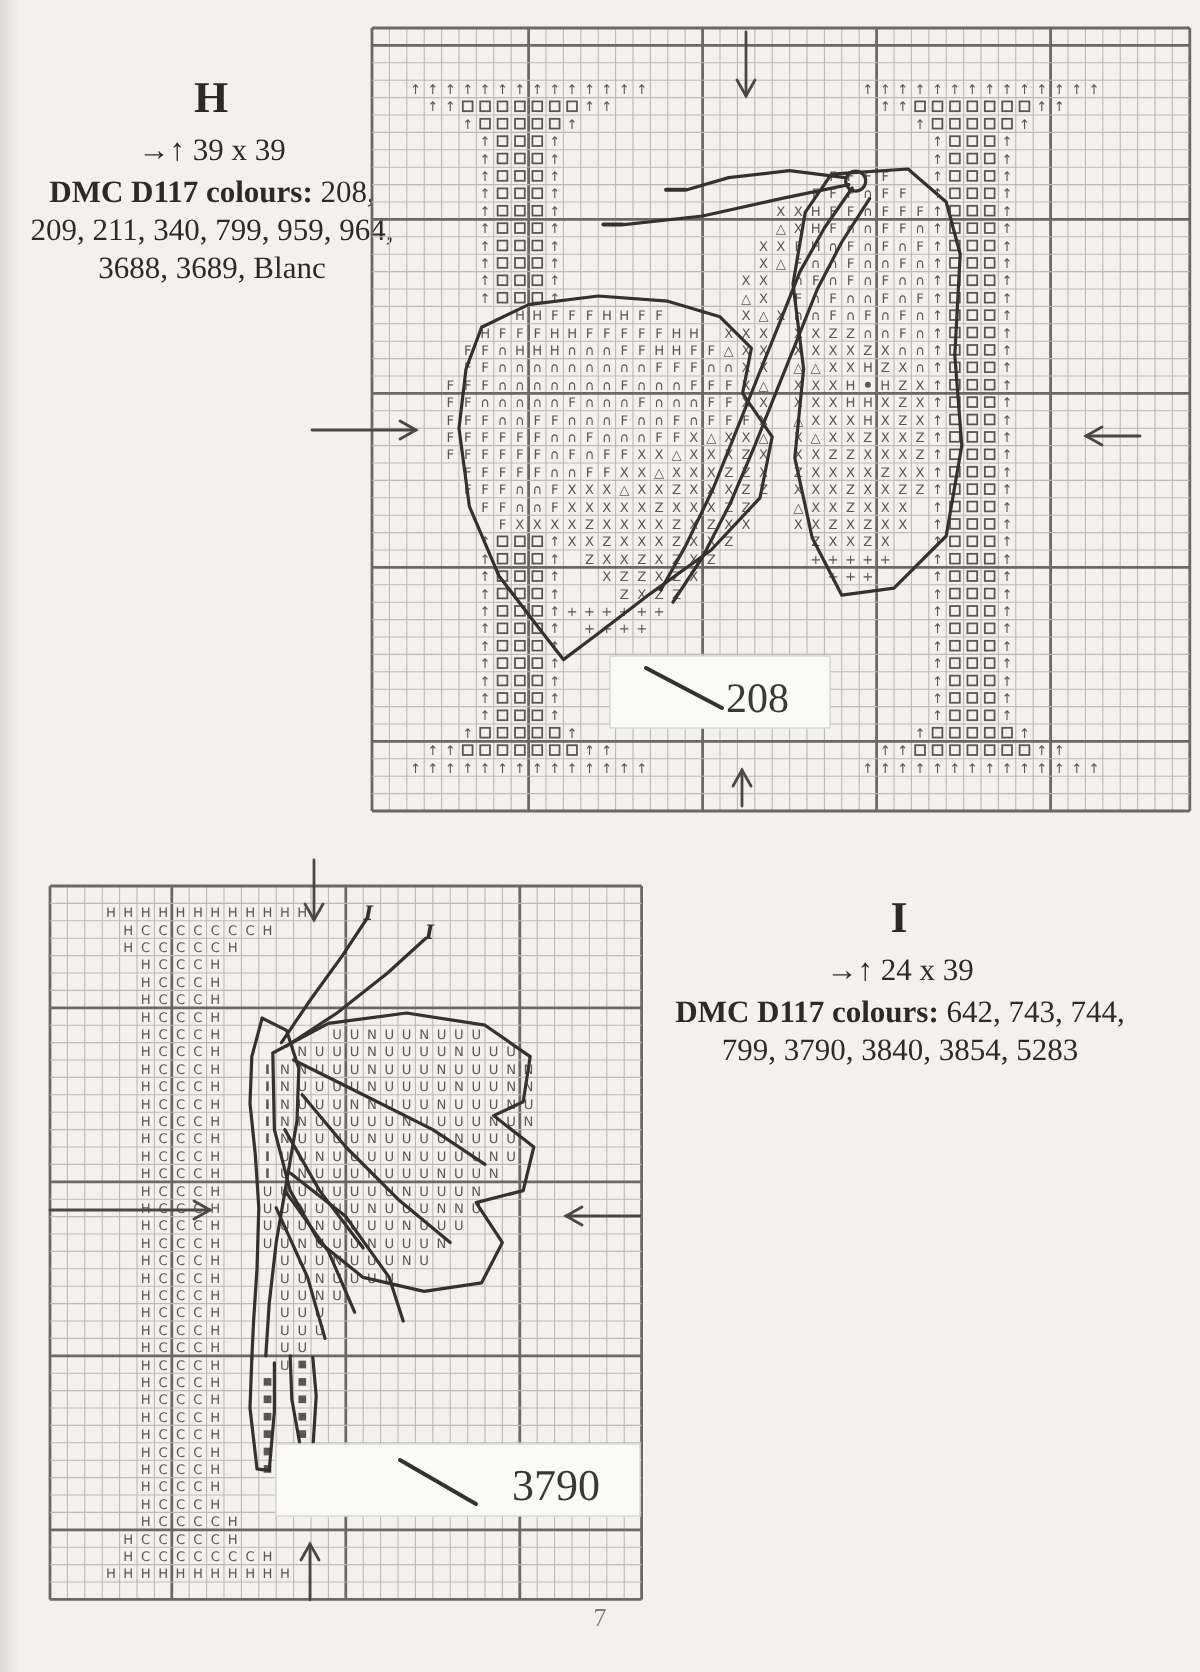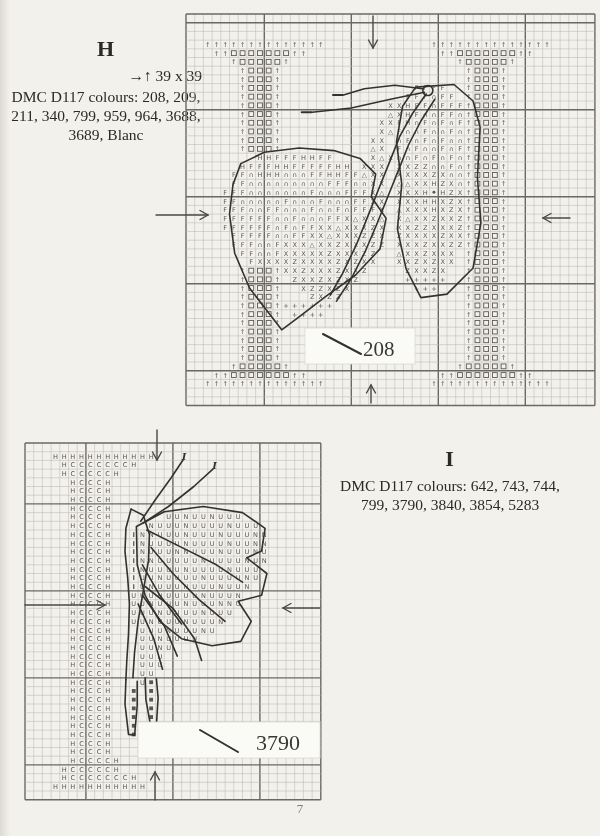--- a/index.html
+++ b/index.html
@@ -4,23 +4,23 @@
 <style>
   html,body{margin:0;padding:0;background:#e8e6e1;}
   .page{position:relative;width:600px;height:836px;background:#f3f1ec;overflow:hidden;
         font-family:"Liberation Serif",serif;color:#2b2a27;}
   .page::before{content:"";position:absolute;left:0;top:0;width:10px;height:100%;
         background:linear-gradient(90deg,#dddad3,rgba(243,241,236,0));pointer-events:none;}
   .info{position:absolute;text-align:center;}
   .info-h{left:10px;top:36px;width:192px;}
   .info-i{left:332px;top:446px;width:236px;}
   .info .title{font-size:22px;font-weight:bold;letter-spacing:1px;margin-bottom:5px;}
-  .info .size{font-size:15.5px;margin-bottom:3px;text-align:right;}
+  .info .size{font-size:15.5px;margin-bottom:3px;}
   .info .colours{font-size:15.5px;line-height:1.22;}
-  .bold{font-weight:normal;}
+  .bold{font-weight:bold;}
   .chart-svg{position:absolute;}
   #chart-h{left:150px;top:0;}
   #chart-i{left:0;top:425px;}
   .pagenum{position:absolute;left:288px;top:801px;width:24px;text-align:center;
         font-size:13px;color:#807e77;}
 </style>
 </head>
 <body>
 
 <div class="page">
@@ -998,20 +998,21 @@
       <polyline points="401,213.5 393,218 401,222.5" stroke="#4a4842" stroke-width="1.4" fill="none" stroke-linecap="round"></polyline>
       <g>
         <rect x="155" y="328" width="110" height="36" fill="#fafaf7" stroke="#dcd9d2" stroke-width="0.8"></rect>
         <line x1="173" y1="334" x2="211" y2="354" stroke="#34322d" stroke-width="2" stroke-linecap="round"></line>
         <text x="213" y="356" font-size="21" fill="#3a3833" font-family="&quot;Liberation Serif&quot;,serif">208</text>
       </g>
     </svg>
 
   <div class="info info-i">
     <div class="title">I</div>
+    <div class="size">→↑ 24 x 39</div>
     <div class="colours">
       <span class="bold">DMC D117 colours:</span>
       <span>642, 743, 744, 799, 3790, 3840, 3854, 5283</span>
     </div>
   </div>
 
   <svg id="chart-i" class="chart-svg" width="345" height="400">
       <line x1="25" y1="18" x2="25" y2="374.7" stroke="#6b6963" stroke-width="1.4"></line>
       <line x1="33.7" y1="18" x2="33.7" y2="374.7" stroke="#bcb9b2" stroke-width="0.55"></line>
       <line x1="42.4" y1="18" x2="42.4" y2="374.7" stroke="#bcb9b2" stroke-width="0.55"></line>

